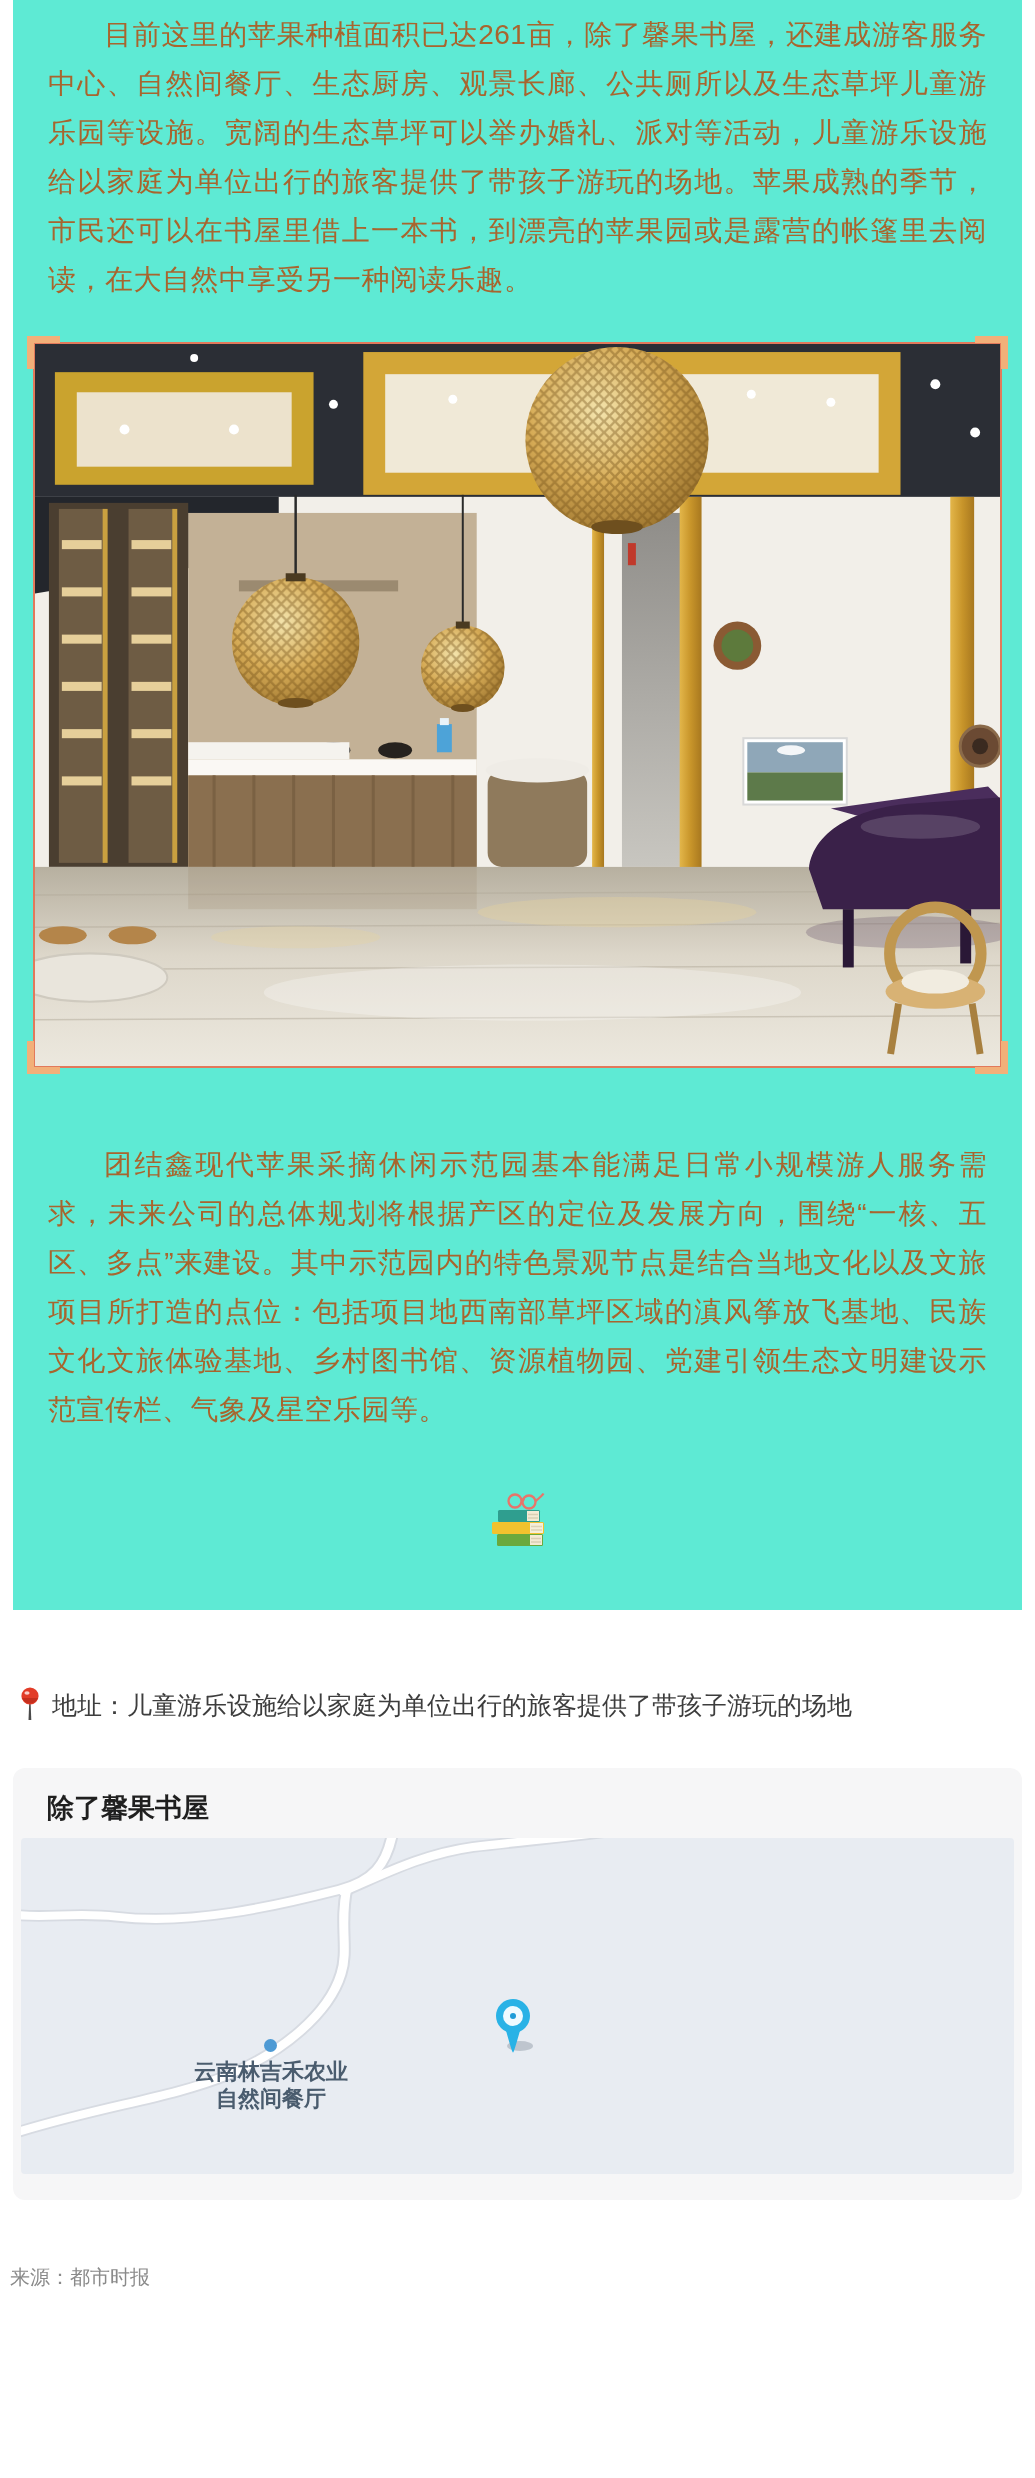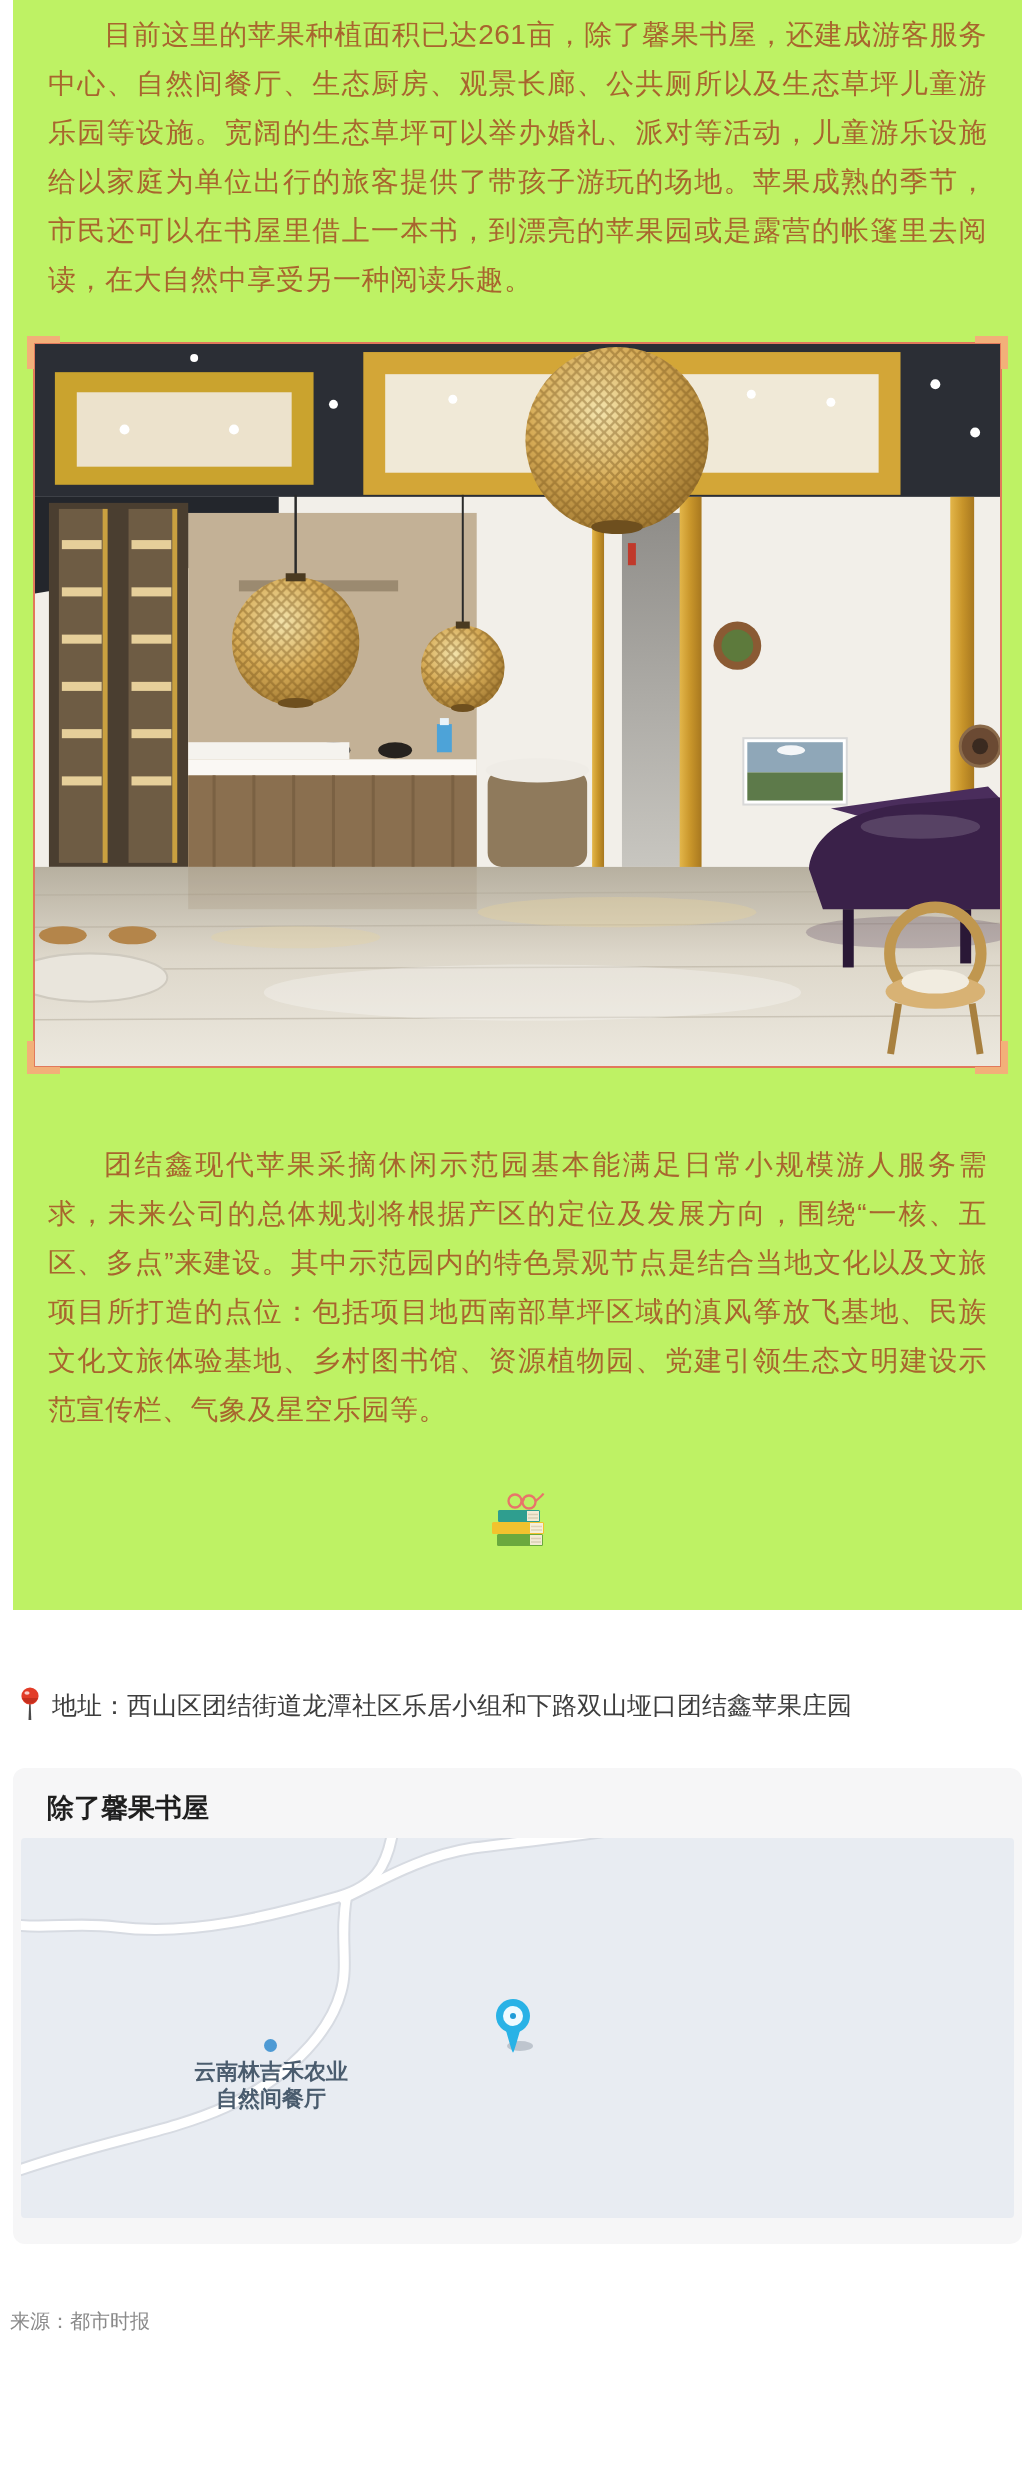--- a/index.html
+++ b/index.html
@@ -1,21 +1,21 @@
 <!DOCTYPE html>
 <html><head>
 <meta charset="utf-8">
 <style>
   html,body{margin:0;padding:0;}
   body{
     width:1035px;min-height:2478px;position:relative;background:#ffffff;
     font-family:"Liberation Sans","DejaVu Sans",sans-serif;
   }
   
-  .panel{margin:0 13px;background:#bef264;padding:10px 35px 58px;}
+  .panel{margin:0 13px;background:#5eead4;padding:10px 35px 58px;}
   .article-para{
     font-size:28px;line-height:49px;color:#a8652e;text-align:justify;
     text-indent:2em;margin:0;letter-spacing:.5px;
   }
   .para1{margin-bottom:38px;}
   .para2{margin-top:72px;}
   
   .photo-frame{
     position:relative;margin:0 -15px;height:722px;
     border:2px solid #e2795b;background:#2b2e35;
@@ -35,21 +35,21 @@
   
   .address-row{
     margin:76px 0 0 20px;display:flex;align-items:center;gap:12px;
     font-size:25px;color:#3d3d3d;font-weight:500;
   }
   
   .map-card{margin:44px 13px 0;background:#f6f6f7;border-radius:12px;padding:22px 0 14px;}
   .map-title{margin:0 0 6px 34px;font-size:27px;font-weight:700;color:#1f1f1f;}
   .map-subtitle{margin:0 0 16px 34px;font-size:22px;color:#9b9b9b;}
   .map-box{
-    margin:12px 8px;height:380px;background:#e8ecf2;border-radius:4px;
+    margin:12px 8px;height:336px;background:#e8ecf2;border-radius:4px;
     position:relative;overflow:hidden;
   }
   .map-box svg.roads{position:absolute;inset:0;width:100%;height:100%;}
   .poi-dot{
     position:absolute;left:243px;top:201px;width:13px;height:13px;
     border-radius:50%;background:#4e9ad4;
   }
   .poi-label{
     position:absolute;left:150px;top:220px;width:200px;text-align:center;
     font-size:22px;line-height:27px;color:#4a5c6e;font-weight:600;
@@ -255,21 +255,21 @@
 
 </div>
 
 <div class="address-row">
   <svg width="20" height="38" viewBox="0 0 20 38" aria-hidden="true">
     <path d="M9.2 17 L8.5 34 L11.3 34 L10.6 17 Z" fill="#4a4a4a"></path>
     <circle cx="10" cy="10" r="8.6" fill="#e23c28"></circle>
     <path d="M2 12 a8.6 8.6 0 0 0 16 0 Z" fill="#b32717" opacity=".6"></path>
     <ellipse cx="7" cy="7" rx="2.6" ry="1.8" fill="#ffffff" opacity=".75"></ellipse>
   </svg>
-  <span>地址：西山区团结街道龙潭社区乐居小组和下路双山垭口团结鑫苹果庄园</span>
+  <span>地址：儿童游乐设施给以家庭为单位出行的旅客提供了带孩子游玩的场地</span>
 </div>
 
 <div class="map-card">
   <div class="map-title">除了馨果书屋</div>
   <div class="map-box">
     <svg class="roads" viewBox="0 0 993 376" preserveAspectRatio="none" aria-hidden="true">
       <g fill="none" stroke="#d7dbe2" stroke-width="13" stroke-linecap="round">
         <path d="M372 -8 C366 30 352 48 318 58 C255 76 170 98 95 88 C55 83 25 90 -6 86"></path>
         <path d="M326 56 C318 95 328 125 320 152 C308 196 262 240 205 266 C150 291 80 300 -6 330"></path>
         <path d="M322 60 C360 42 400 18 452 10 C530 0 580 -4 640 -16"></path>

